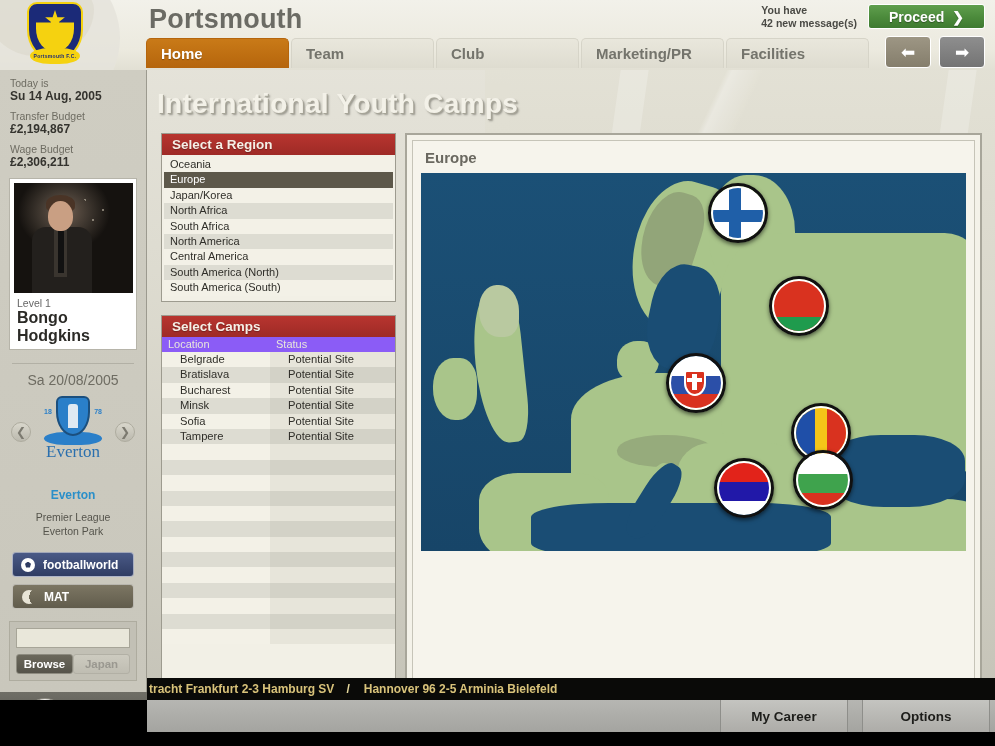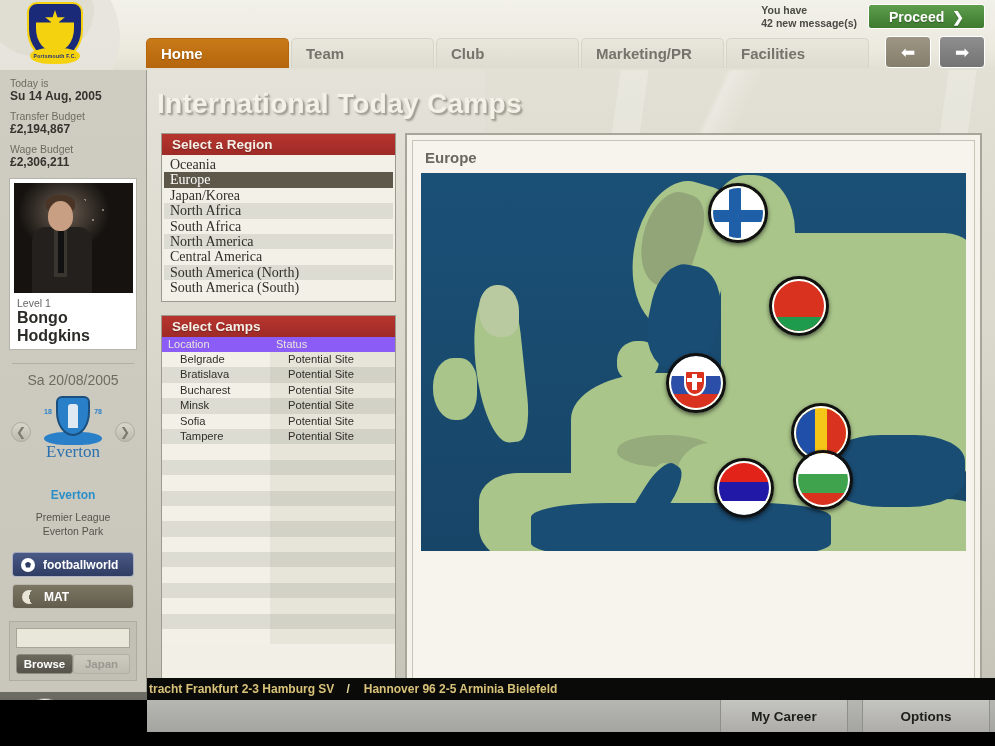--- a/index.html
+++ b/index.html
@@ -222,21 +222,21 @@
     position:absolute; background:#f2f0e6; border:1px solid #9d9b8f; z-index:3;
   }
   .panel-hdr {
     height:21px; background: linear-gradient(to bottom,#b8352f 0%, #9e2a26 100%);
     color:#f6efe6; font-size:13.5px; font-weight:bold;
     display:flex; align-items:center; padding-left:10px;
     text-shadow: 0 1px 1px rgba(0,0,0,.3);
   }
   #region-panel { left:14px; top:63px; width:235px; height:169px; }
   .reg-list { padding:2px; }
-  .reg-item { height:15.4px; font-size:14px; color:#2f2e29; padding-left:6px; line-height:15.4px;font-family:Liberation Serif, serif; }
+  .reg-item { height:15.4px; font-size:11px; color:#2f2e29; padding-left:6px; line-height:15.4px; }
   .reg-item.odd  { background:#f3f1e7; }
   .reg-item.even { background:#dddcd2; }
   .reg-item.sel  { background:#5d584a; color:#fff; }
 
   #camps-panel { left:14px; top:245px; width:235px; height:443px; }
   .camp-cols { display:flex; height:15px; background:#8b5cf6; }
   .camp-cols .c { font-size:11px; color:#e8e6dc; line-height:15px; padding-left:6px; }
   .camp-cols .c1 { width:108px; } .camp-cols .c2 { flex:1; }
   .camp-row { display:flex; height:15.4px; }
   .camp-row .c { font-size:11.2px; color:#2f2e29; line-height:15.4px; padding-left:18px; }
@@ -302,20 +302,21 @@
   <div class="topbar">
     <div class="ghost-crest"></div>
 
     <div class="crest">
       <div class="shield"></div>
       <div class="moon"></div>
       <div class="star"></div>
       <div class="scroll">Portsmouth F.C.</div>
     </div>
 
+    <div class="club-title">Portsmouth</div>
 
     <div class="msg-block">
       <div>You have</div>
       <div>42 new message(s)</div>
     </div>
 
     <div class="proceed-btn">
       <span>Proceed</span>
       <span>❯</span>
     </div>
@@ -409,21 +410,21 @@
   <div class="ea-wrap">
     <div class="ea-logo">
       <div class="ea">EA</div>
       <div class="sp">SPORTS</div>
     </div>
   </div>
   <div class="sidefoot"></div>
 
   <div class="content">
 
-    <div class="page-title">International Today Camps</div>
+    <div class="page-title">International Youth Camps</div>
 
     <div class="panel" id="region-panel">
       <div class="panel-hdr">Select a Region</div>
       <div class="reg-list" id="region-list">
           <div class="reg-item odd">Oceania</div>
           <div class="reg-item sel">Europe</div>
           <div class="reg-item odd">Japan/Korea</div>
           <div class="reg-item even">North Africa</div>
           <div class="reg-item odd">South Africa</div>
           <div class="reg-item even">North America</div>

